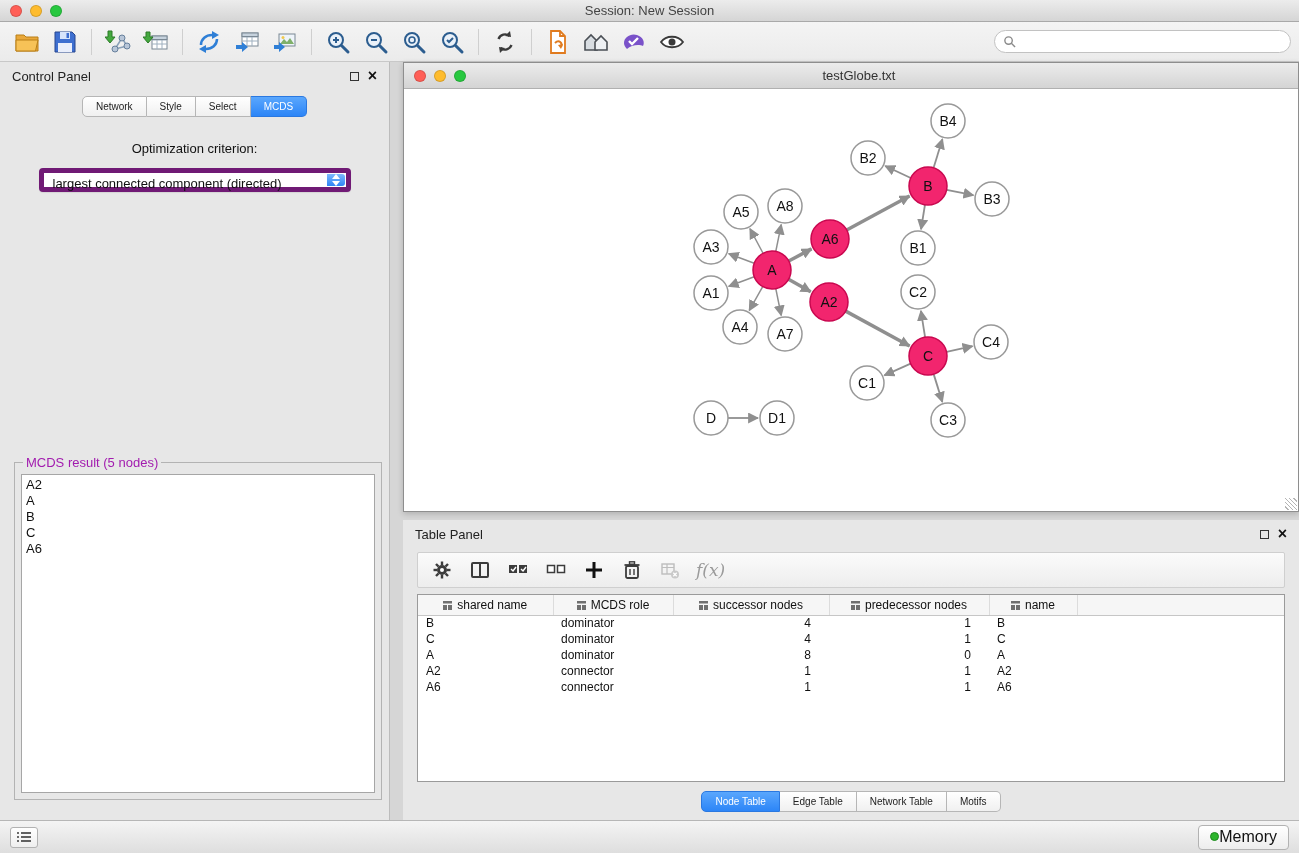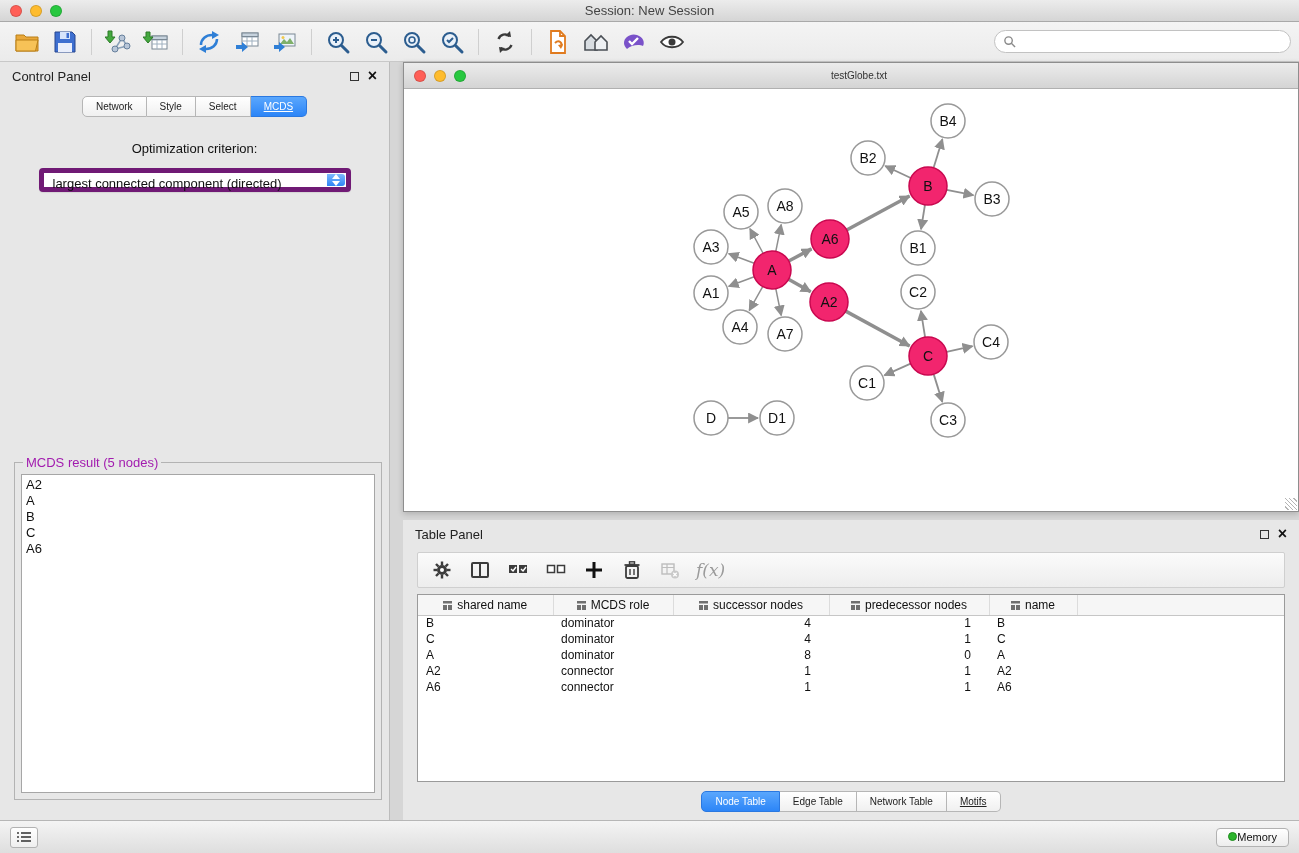--- a/index.html
+++ b/index.html
@@ -39,21 +39,21 @@
   .panel-header { height:28px; display:flex; align-items:center; padding:0 12px;
     font-size:13px; color:#222; }
   .panel-controls { margin-left:auto; display:flex; align-items:center; gap:9px; }
   .float-box { width:9px; height:9px; border:1.5px solid #333; }
   .close-x { font-size:16px; font-weight:bold; color:#111; line-height:10px; }
 
   .seg-tabs { display:flex; justify-content:center; margin-top:6px; }
   .seg { font-size:10px; padding:4px 13px; background:linear-gradient(#ffffff,#f0f0f0);
     border:1px solid #b6b6b6; border-left:none; color:#222; white-space:nowrap; }
   .seg:first-child { border-left:1px solid #b6b6b6; border-radius:5px 0 0 5px; }
-  .seg:last-child { border-radius:0 5px 5px 0;text-decoration:underline; }
+  .seg:last-child { border-radius:0 5px 5px 0; }
   .seg.active { background:linear-gradient(#5aa7fd,#2c85f7); border-color:#2a78e0; color:#fff; }
 
   .opt-label { text-align:center; margin-top:24px; font-size:13px; color:#111; }
   .dropdown { position:relative; width:312px; height:24px; margin:12px auto 0;
     background:#fff; border:5px solid #701a75; border-radius:4px; font-size:13px;
     line-height:22px; padding-left:9px; color:#111;
     box-shadow:0 1px 1px rgba(0,0,0,.08); }
   .stepper { position:absolute; top:1px; right:1px; bottom:1px; width:18px;
     border-radius:0 3px 3px 0; background:linear-gradient(#7db9fe,#2e84f6);
     display:flex; flex-direction:column; align-items:center; justify-content:center; gap:2px; }
@@ -70,21 +70,21 @@
   .result-list { width:100%; height:100%; background:#fff; border:1px solid #a6a6a6;
     overflow:auto; font-size:13px; padding:2px 4px; color:#111; }
   .result-item { line-height:16px; }
 
   
   .network-window { position:absolute; left:403px; top:0; width:896px; height:450px;
     background:#fff; border:1px solid #8e8e8e; box-shadow:0 2px 6px rgba(0,0,0,.18); }
   .net-titlebar { position:relative; height:26px; background:linear-gradient(#ececec,#d4d4d4);
     border-bottom:1px solid #b0b0b0; display:flex; align-items:center; }
   .net-titlebar .title-text { position:absolute; left:16px; right:0; text-align:center;
-    font-size:10px; color:#333; }
+    font-size:13px; color:#333; }
   .canvas { position:relative; width:100%; height:422px; background:#fff; overflow:hidden; }
   .canvas svg { position:absolute; left:0; top:0; width:100%; height:100%; }
   .canvas svg text { font-family:"Liberation Sans",sans-serif; }
   .grip { position:absolute; right:1px; bottom:1px; width:12px; height:12px;
     background:repeating-linear-gradient(45deg, transparent 0 2px, #b5b5b5 2px 3px); }
 
   
   .table-panel { position:absolute; left:403px; top:458px; width:896px; height:300px; background:#e7e7e7; }
   .tp-toolbar { height:36px; margin:4px 14px 0; background:linear-gradient(#fbfbfb,#ededed);
     border:1px solid #cfcfcf; border-radius:2px; display:flex; align-items:center; gap:14px; padding:0 12px; }
@@ -106,21 +106,21 @@
   .tp-tabs { position:absolute; left:0; right:0; bottom:8px; display:flex; justify-content:center; }
 
   
   .statusbar { position:absolute; left:0; top:820px; width:100%; height:33px;
     background:linear-gradient(#f4f4f4,#dedede); border-top:1px solid #b6b6b6;
     display:flex; align-items:center; padding:0 10px; }
   .list-btn { width:28px; height:21px; border:1px solid #b2b2b2; border-radius:3px;
     background:linear-gradient(#fff,#efefef); display:flex; align-items:center; justify-content:center; }
   .memory-btn { margin-left:auto; display:flex; align-items:center; gap:0;
     border:1px solid #b2b2b2; border-radius:4px; padding:2px 11px 3px;
-    background:linear-gradient(#ffffff,#ededed); font-size:11px; color:#111; }
+    background:linear-gradient(#ffffff,#ededed); font-size:16px; color:#111; }
   .mem-dot { width:9px; height:9px; border-radius:50%; background:#2db52d; border:1px solid #1c8a1c; }
 </style>
 </head>
 <body>
 
 <div class="app">
 
   <div class="titlebar">
     <div class="traffic">
       <span class="light red"></span>

